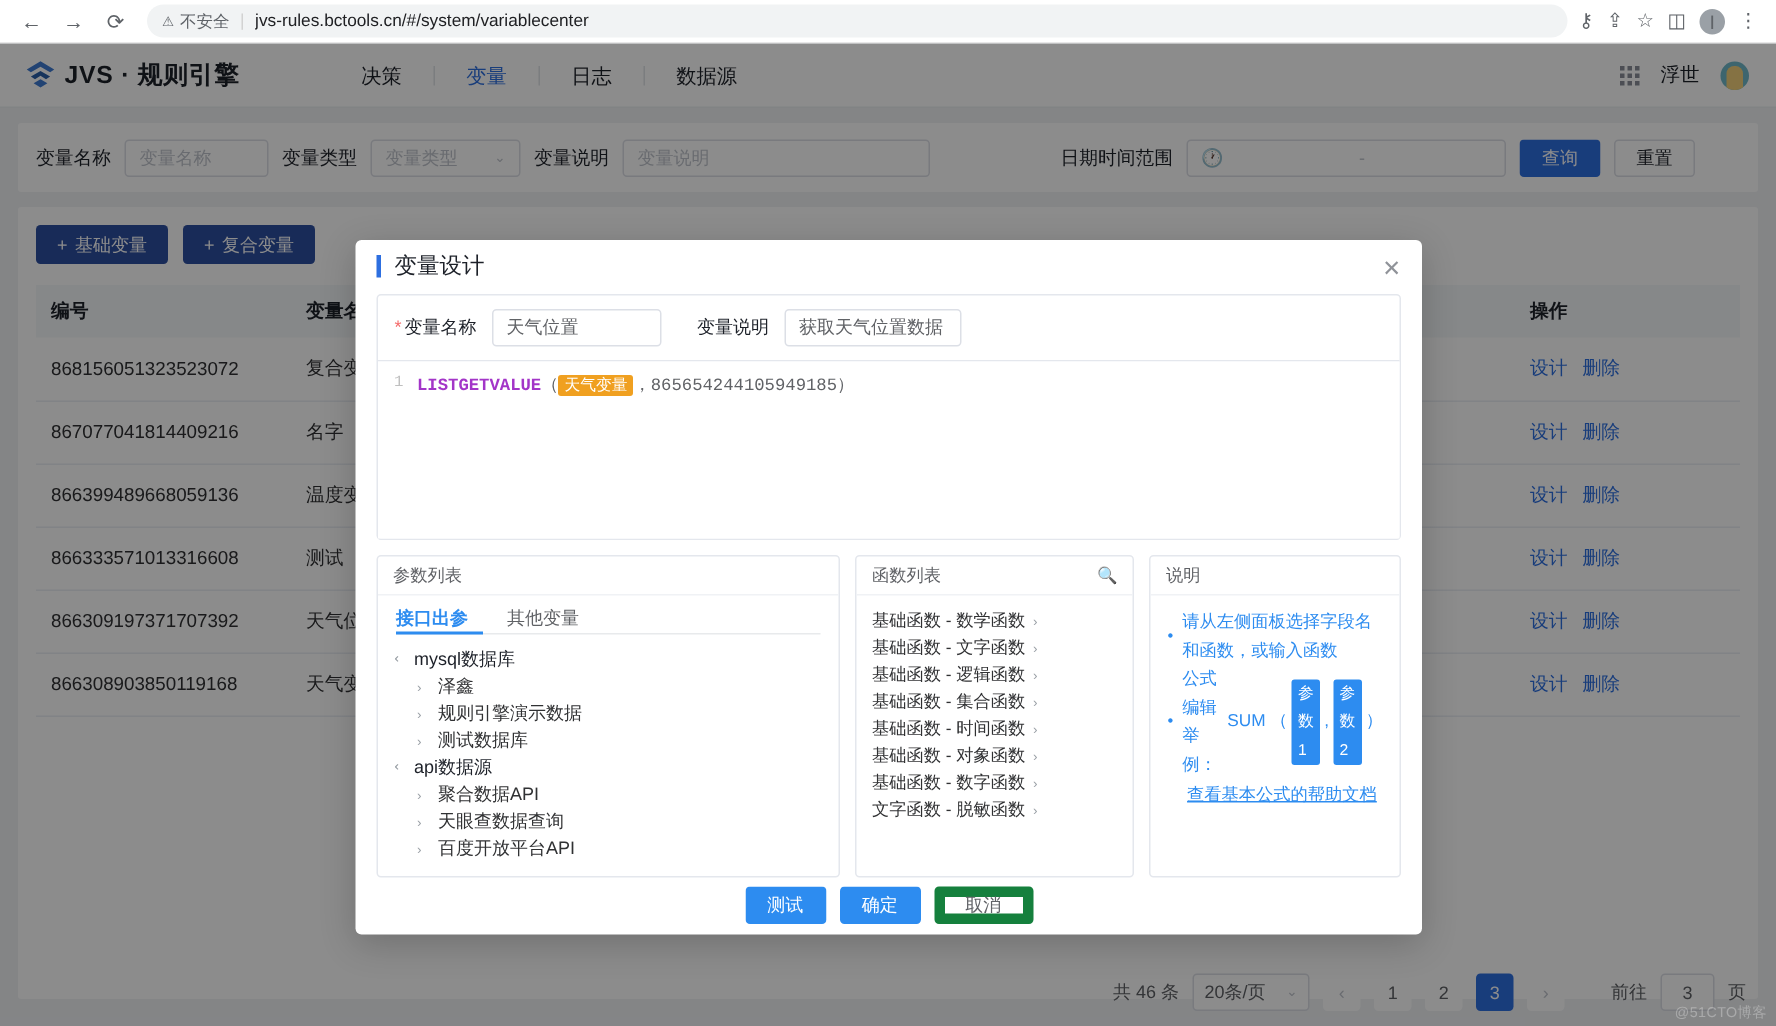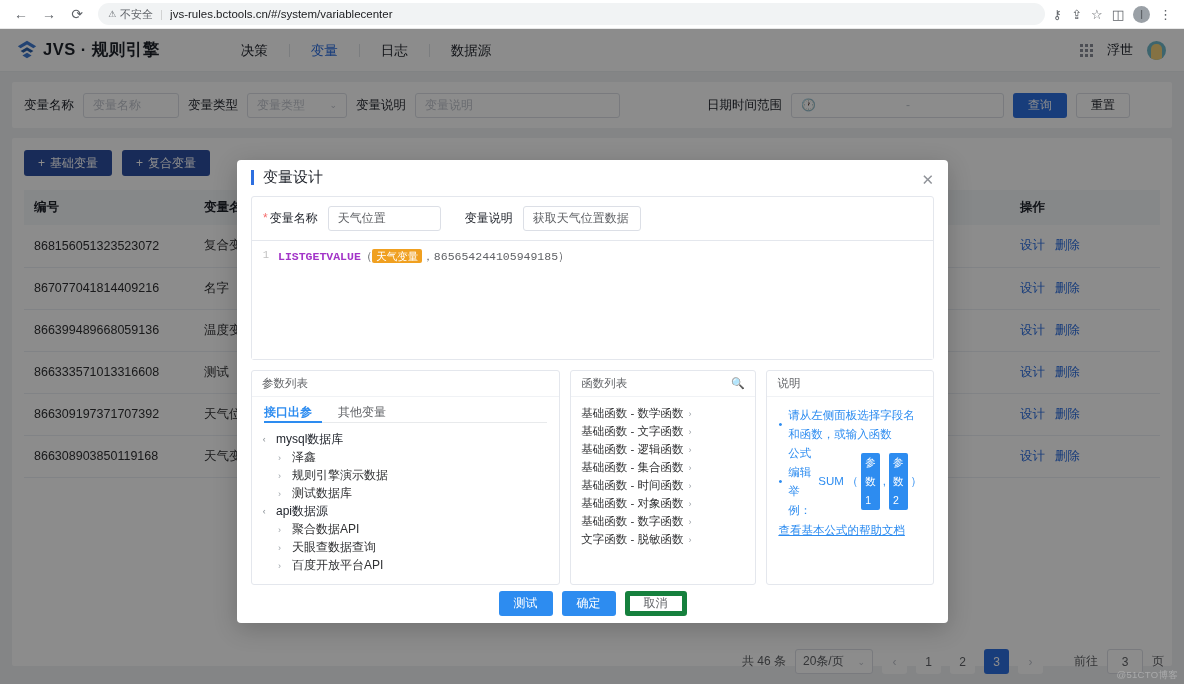--- a/index.html
+++ b/index.html
@@ -274,29 +274,29 @@
     font-size: 11.5px; color: #2d8cf0; line-height: 19px;
     display: flex; align-items: center; gap: 3px;
   }
   .bullet { color: #2d8cf0; font-size: 11px; margin-right: 3px; }
   .chip {
     background: #2d8cf0; color: #fff; border-radius: 2px;
     padding: 0px 4px; font-size: 10.5px;
   }
   .desc-link {
     font-size: 11.5px; color: #2d8cf0; text-decoration: underline;
-    margin-left: 0; display: inline-block; margin-top: 1px;
+    margin-left: 13px; display: inline-block; margin-top: 1px;
   }
 
   .modal-foot {
     height: 46px; display: flex; align-items: center; justify-content: center;
     gap: 9px;
   }
   .btn-blue { background: #2d8cf0; color: #fff; }
-  .btn-white { background: #fff; color: #606266; border: 5px solid #15803d; }
+  .btn-white { background: #fff; color: #606266; border: 7px solid #15803d; }
 </style>
 </head>
 <body>
 
 <div id="browser-bar">
   <div class="nav-btn">←</div>
   <div class="nav-btn">→</div>
   <div class="nav-btn">⟳</div>
   <div id="omnibox">
     <span class="warn-ico">⚠</span>

